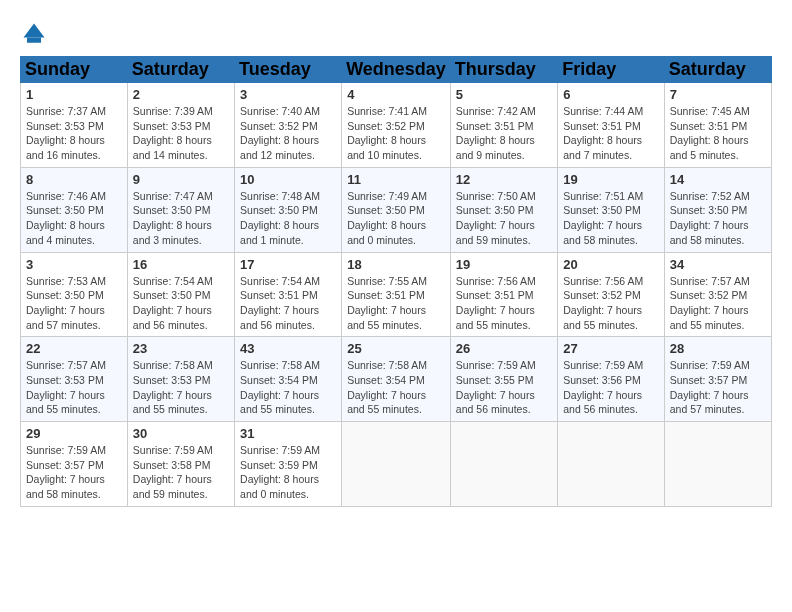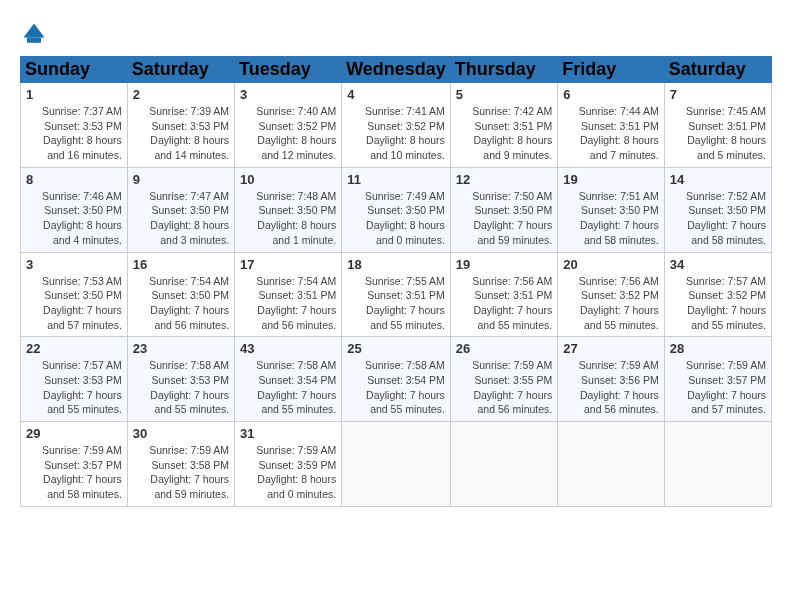--- a/index.html
+++ b/index.html
@@ -74,21 +74,20 @@
       font-size: 13px;
       font-weight: bold;
       color: #333;
       display: block;
       margin-bottom: 2px;
     }
     .day-info {
       color: #444;
       font-size: 10.5px;
       line-height: 1.4;
-      text-align: right;
     }
     .empty-cell {
       background: #f9f9f9 !important;
     }
   </style>
 </head>
 <body>
 
 <div class="header-area">
   <div class="logo">

